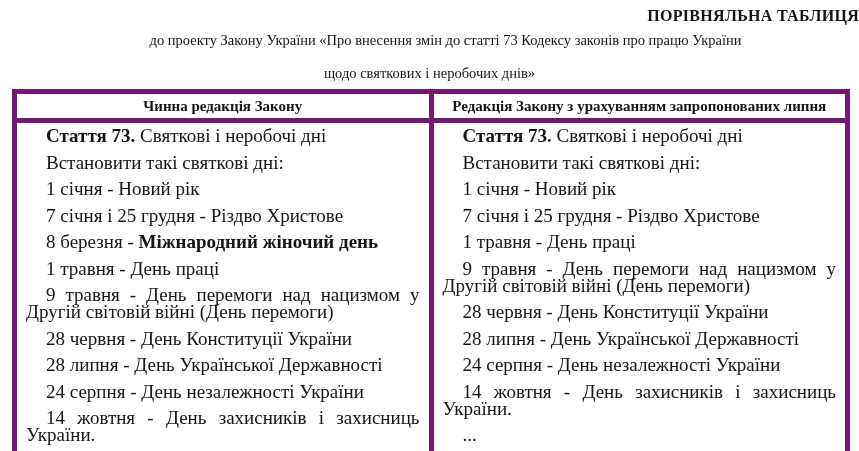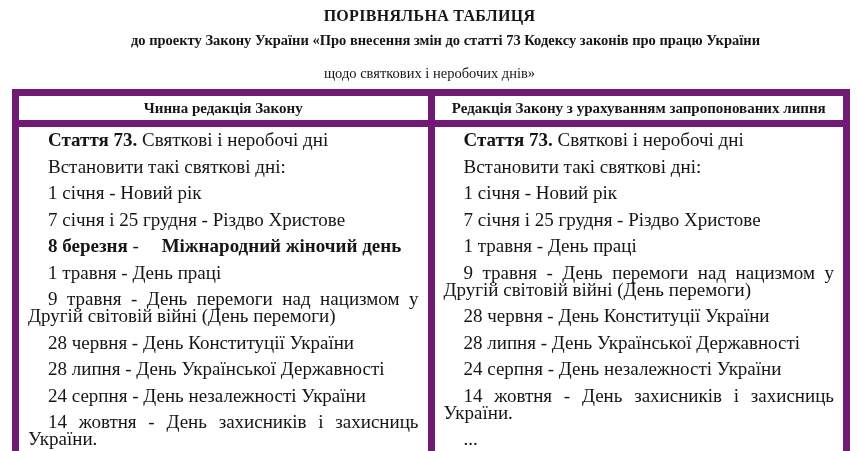--- a/index.html
+++ b/index.html
@@ -10,44 +10,45 @@
     background: #ffffff;
     overflow: hidden;
     font-family: "Liberation Serif", serif;
     color: #151515;
   }
   .doc-header { text-align: center; padding-top: 7px; }
   .doc-title {
     font-size: 16px;
     font-weight: bold;
     letter-spacing: 0.3px;
+    text-align: right;
   }
   .doc-subtitle-1 {
     font-size: 14.5px;
-    font-weight: bold;
+    font-weight: normal;
     margin-top: 7px;
     padding-left: 32px;
   }
   .doc-subtitle-2 {
     font-size: 14.5px;
     font-weight: normal;
     margin-top: 16px;
   }
   table.cmp-table {
     position: absolute;
     left: 12px;
     top: 89px;
     width: 838px;
     border-collapse: collapse;
     table-layout: fixed;
     box-shadow: 0 5px 3px -3px rgba(0,0,0,0.35);
     background: #ffffff;
   }
   .cmp-table th, .cmp-table td {
-    border: 7px solid #701a75;
+    border: 5px solid #701a75;
     width: 50%;
   }
   .cmp-table th {
     font-size: 15px;
     font-weight: bold;
     text-align: center;
     padding: 3px 4px;
     height: 18px;
   }
   .cmp-table td {
@@ -80,21 +81,21 @@
         <th>Редакція Закону з урахуванням запропонованих липня</th>
       </tr>
     </thead>
     <tbody>
       <tr>
         <td>
             <p><span style="font-weight: bold;">Стаття 73.</span><span> Святкові і неробочі дні</span></p>
             <p><span>Встановити такі святкові дні:</span></p>
             <p><span>1 січня - Новий рік</span></p>
             <p><span>7 січня і 25 грудня - Різдво Христове</span></p>
-            <p><span style="font-weight: bold;">8 березня</span><span> - </span><span style="font-weight: bold; margin-left: 18px;">Міжнародний жіночий день</span></p>
+            <p><span style="font-weight: normal;">8 березня</span><span> - </span><span style="font-weight: bold;">Міжнародний жіночий день</span></p>
             <p><span>1 травня - День праці</span></p>
             <p><span>9 травня - День перемоги над нацизмом у Другій світовій війні (День перемоги)</span></p>
             <p><span>28 червня - День Конституції України</span></p>
             <p><span>28 липня - День Української Державності</span></p>
             <p><span>24 серпня - День незалежності України</span></p>
             <p><span>14 жовтня - День захисників і захисниць України.</span></p>
             <p><span>…</span></p>
           </td>
         <td>
             <p><span style="font-weight: bold;">Стаття 73.</span><span> Святкові і неробочі дні</span></p>

